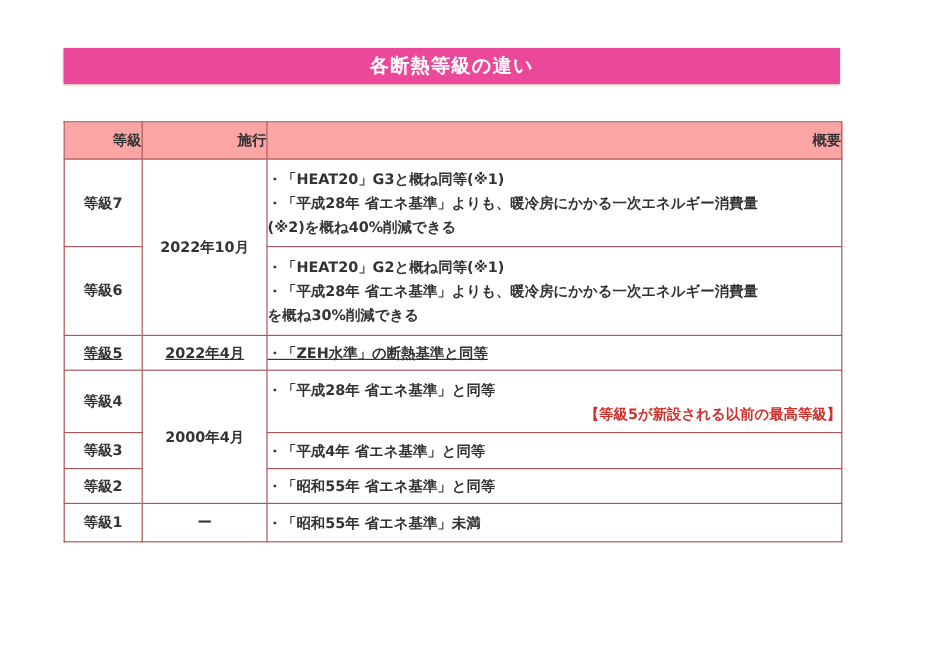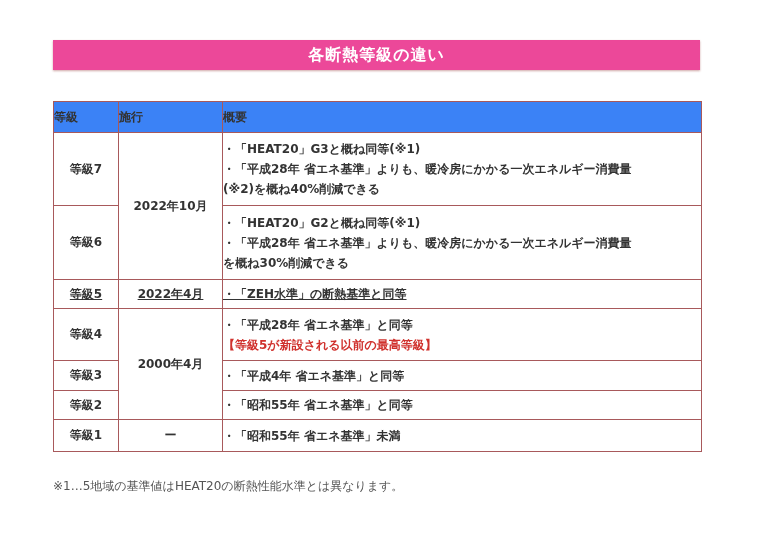--- a/index.html
+++ b/index.html
@@ -15,26 +15,26 @@
   }
   table.grades {
     position: absolute; left: 53px; top: 101px; width: 648px;
     border-collapse: collapse; table-layout: fixed;
     font-size: 12px; font-weight: bold; color: #333;
   }
   table.grades th, table.grades td {
     border: 1px solid #a8595b; padding: 0; vertical-align: middle;
   }
   table.grades th {
-    background: #3b82f6; height: 30px; font-weight: bold; text-align: left; color: #333;
+    background: #fca5a5; height: 30px; font-weight: bold; text-align: right; color: #333;
   }
   td.grade, td.date { text-align: center; }
   td.desc { padding: 3px 10px 3px 10px; text-align: left; line-height: 20px; }
   td.desc .line { display: block; }
-  td.desc .note { color: #d0312d; }
+  td.desc .note { color: #d0312d; text-align: right; }
   .r7 { height: 73px; } .r6 { height: 74px; } .r5 { height: 29px; text-decoration: underline; }
   .r4 { height: 52px; } .r3 { height: 30px; } .r2 { height: 29px; } .r1 { height: 32px; }
   .footnotes {
     position: absolute; left: 53px; top: 476px; width: 680px;
     font-size: 12px; color: #555; line-height: 21.5px;
   }
   .footnotes div { white-space: nowrap; }
 </style>
 </head>
 <body>
@@ -103,14 +103,13 @@
       <td class="grade">等級1</td>
       <td class="date">ー</td>
       <td class="desc">
         <span class="line">・「昭和55年 省エネ基準」未満</span>
       </td>
     </tr>
   </tbody>
 </table>
 
 <div class="footnotes">
-  <div>※1…5地域の基準値はHEAT20の断熱性能水準とは異なります。</div>
 </div>
 
 </body></html>

